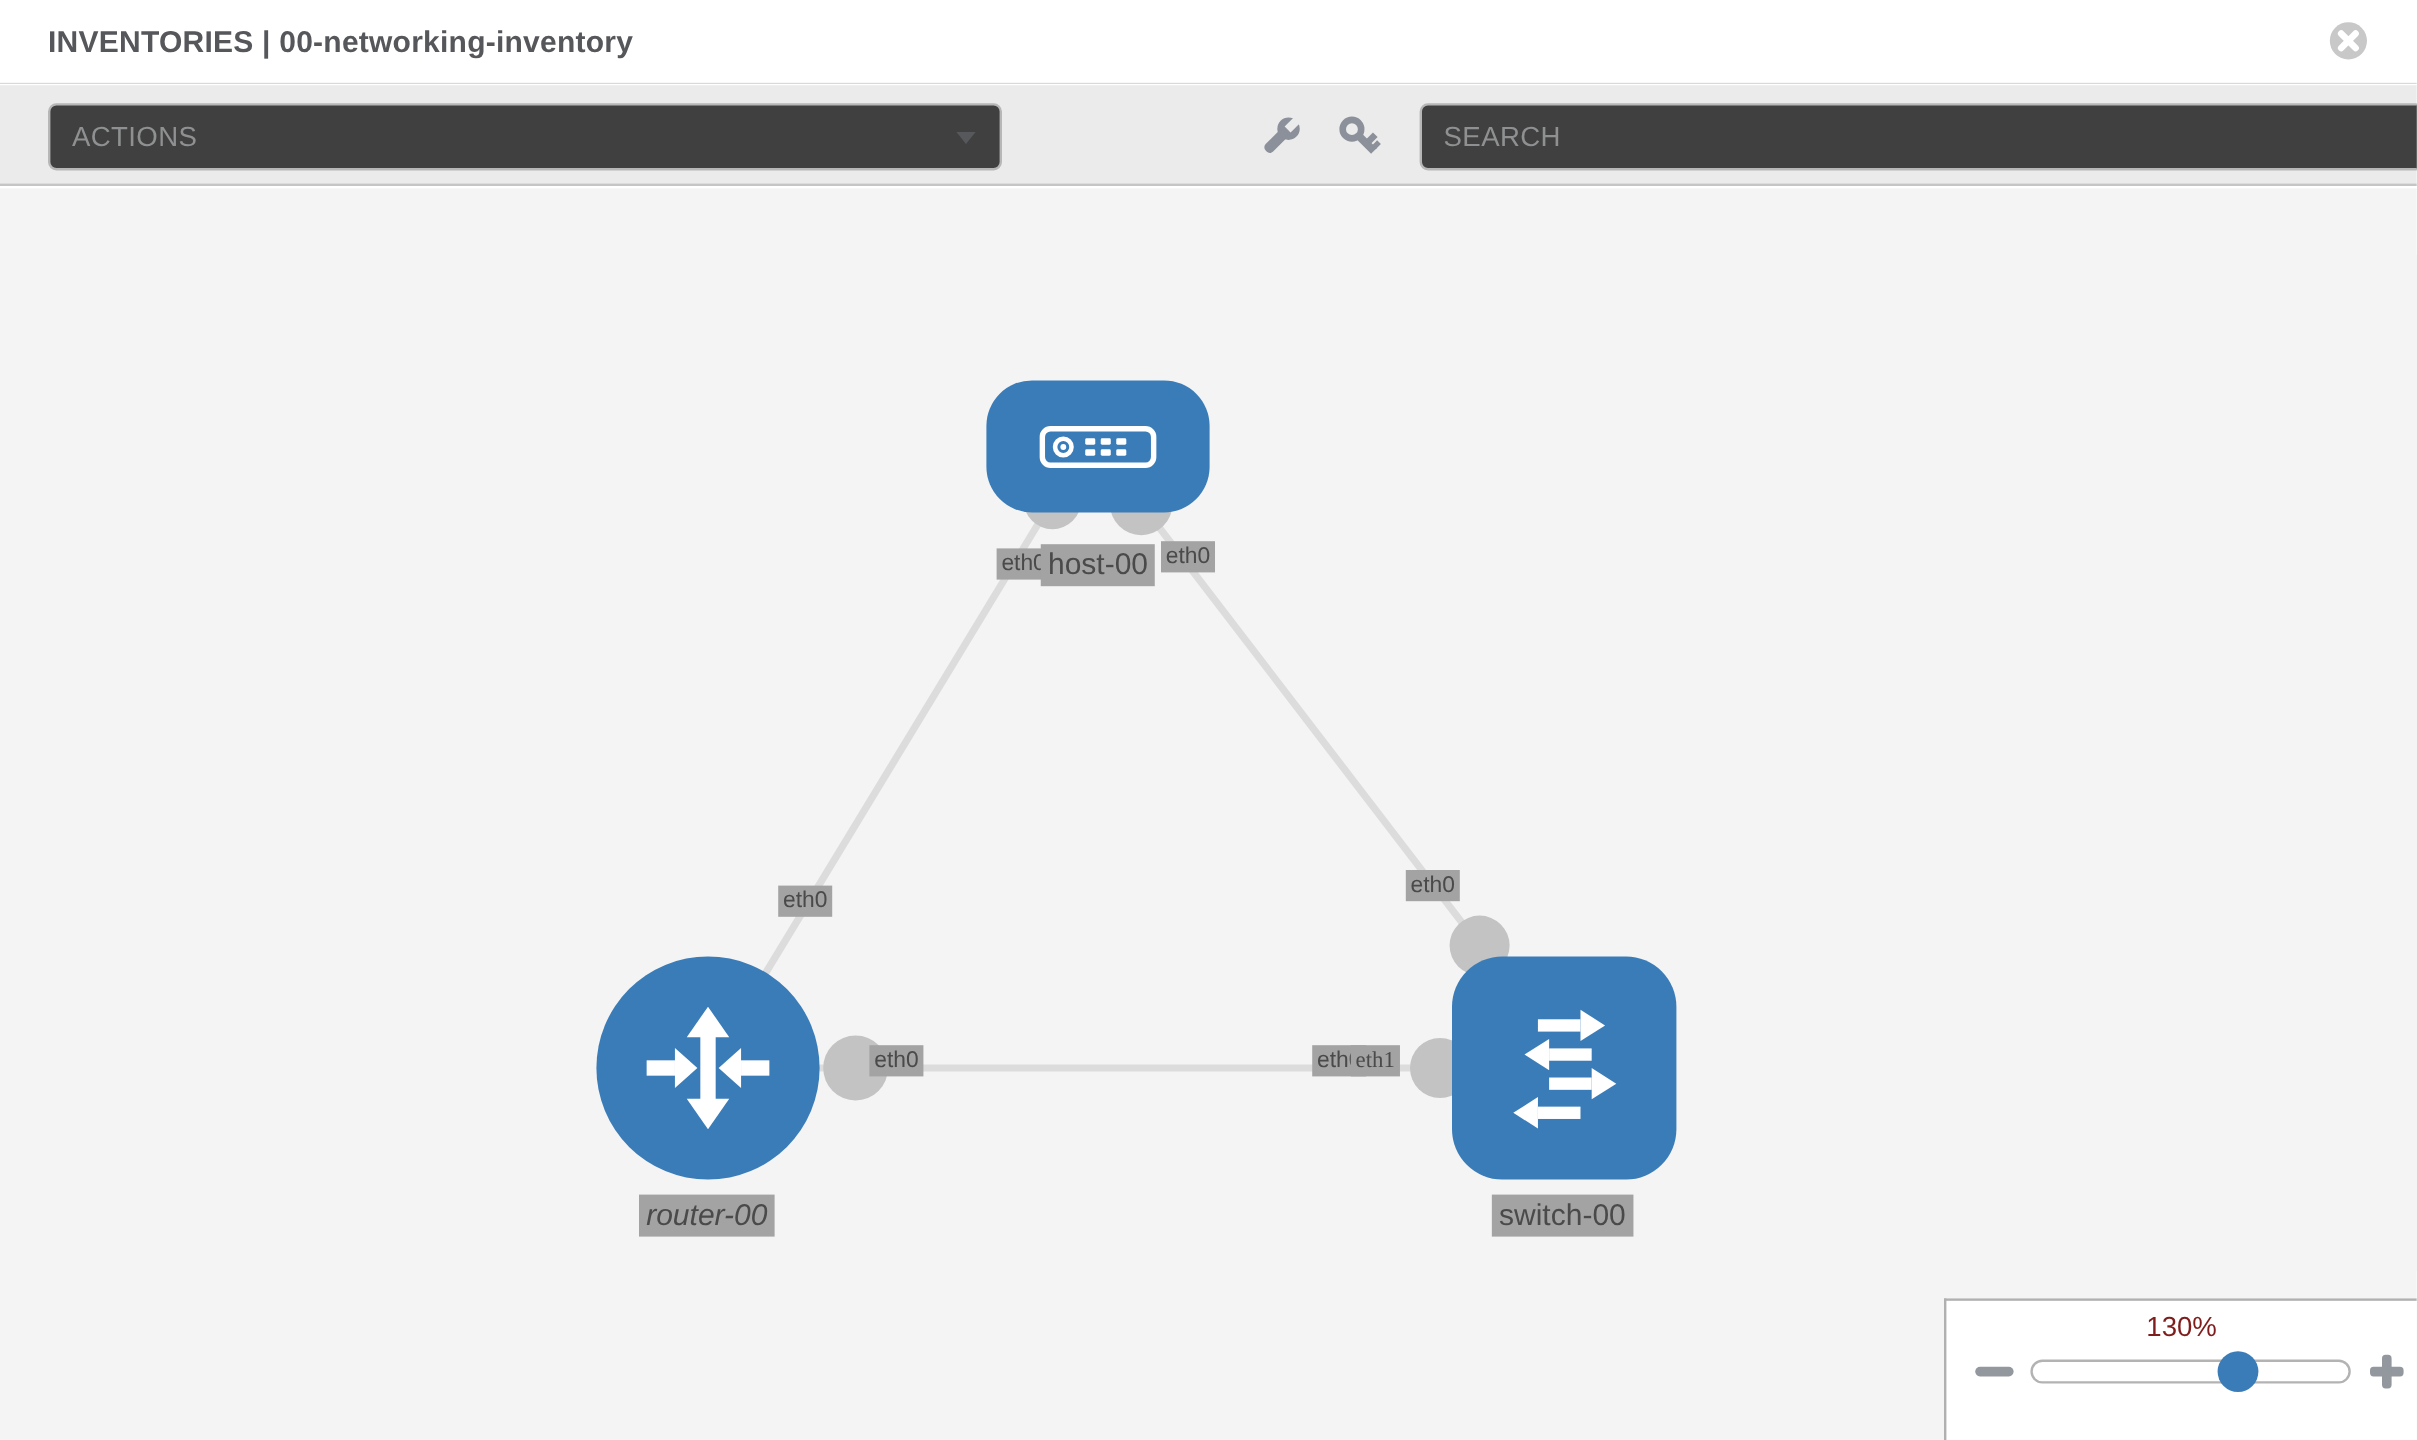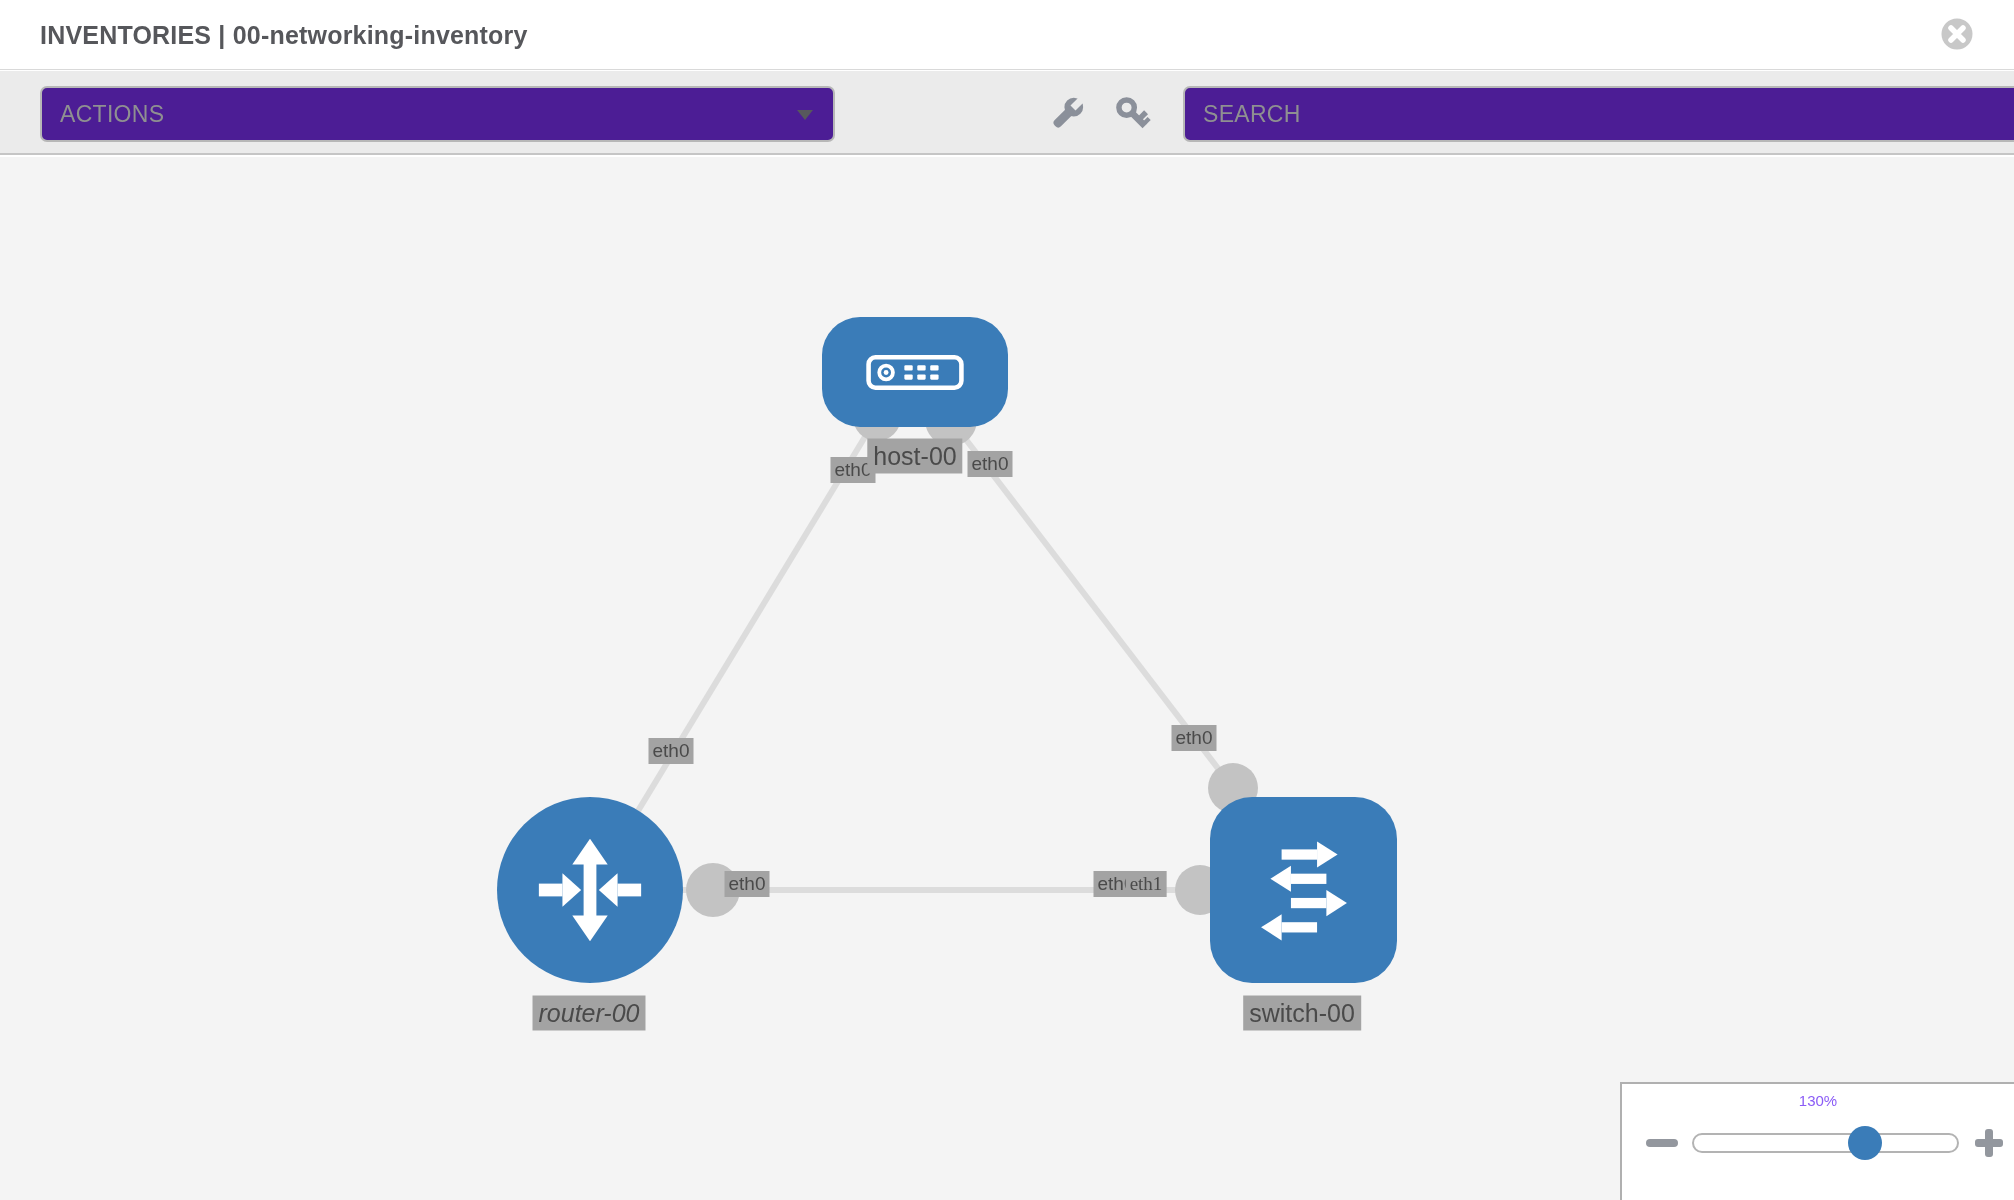--- a/index.html
+++ b/index.html
@@ -11,21 +11,21 @@
   .hdr { position:absolute; left:0; top:0; width:2014px; height:70px;
          background:#fff; border-bottom:1px solid #d9d9d9;padding-left:12px; }
   .title { position:absolute; left:40px; top:0; line-height:70px;
            font-size:25px; font-weight:bold; color:#56575b; letter-spacing:.2px; }
   .close-btn { position:absolute; right:41px; top:18px; width:32px; height:32px;
                border:none; background:transparent; cursor:pointer; }
 
   
   .toolbar { position:absolute; left:0; top:71px; width:2014px; height:84px;
              background:#ebebeb; border-bottom:2px solid #c5c5c5; }
-  .select { position:absolute; top:15px; height:56px; background:#4c1d95;
+  .select { position:absolute; top:15px; height:56px; background:#404040;
             border:2px solid #b7b7b7; border-radius:7px; cursor:pointer; }
   .select .sel-label { position:absolute; left:18px; top:0; line-height:52px;
             font-size:23px; color:#8f9091; letter-spacing:.3px; }
   .caret { position:absolute; right:20px; top:22px; width:0; height:0;
            border-left:8px solid transparent; border-right:8px solid transparent;
            border-top:10px solid #57585c; }
   .sel-actions { left:40px; width:795px; }
   .sel-search  { left:1183px; width:931px; }
   .tool-btn { position:absolute; top:22px; width:44px; height:44px; border:none;
               background:transparent; cursor:pointer; }
@@ -40,36 +40,36 @@
   .node { position:absolute; background:#3a7cb8; display:flex;
           align-items:center; justify-content:center; cursor:pointer; }
   .node-host   { left:822px;  top:160px; width:186px; height:110px; border-radius:38px; }
   .node-router { left:497px;  top:640px; width:186px; height:186px; border-radius:50%; }
   .node-switch { left:1210px; top:640px; width:187px; height:186px; border-radius:42px; }
 
   .chip { position:absolute; transform:translate(-50%,-50%); background:#a3a3a3;
           color:#4a4a4a; white-space:nowrap; }
   .node-label { font-size:25px; padding:3px 6px; z-index:6; }
   .if-label   { font-size:19px; padding:2px 4px; z-index:5; }
-  .lbl-host    { left:915px;  top:299px; }
+  .lbl-host    { left:915px;  top:314px; }
   .lbl-router  { left:589px;  top:856px;font-style:italic; }
   .lbl-switch  { left:1302px; top:856px; }
   .if-1 { left:853px;  top:313px; }
   .if-2 { left:990px;  top:307px; }
   .if-3 { left:671px;  top:594px; }
   .if-4 { left:1194px; top:581px; }
   .if-5 { left:747px;  top:727px; }
   .if-ghost { left:1116px; top:727px; z-index:4; }
   .if-6 { left:1146px; top:727px; z-index:5;font-family:Liberation Serif, serif; }
 
   
   .zoom-panel { position:absolute; left:1620px; top:925px; width:394px; height:118px;
                 background:#fff; border-left:2px solid #b0b0b0; border-top:2px solid #b0b0b0; }
   .zoom-level { position:absolute; left:0; top:8px; width:100%; text-align:center;
-                font-size:15px; color:#8b5cf6; }
+                font-size:23px; color:#7f1d1d; }
   .zoom-minus { position:absolute; left:24px; top:55px; width:32px; height:8px;
                 background:#93979e; border-radius:4px; border:none; cursor:pointer; }
   .zoom-track { position:absolute; left:70px; top:49px; width:267px; height:20px;
                 background:#fff; border:2px solid #b3b3b3; border-radius:10px; cursor:pointer; }
   .zoom-thumb { position:absolute; left:226px; top:42px; width:34px; height:34px;
                 background:#3a7cb8; border-radius:50%; cursor:grab; }
   .zoom-plus  { position:absolute; left:353px; top:45px; width:28px; height:28px;
                 background:transparent; border:none; cursor:pointer; }
   .zoom-plus i { position:absolute; background:#93979e; border-radius:3px; }
   .zoom-plus .ph { left:0; top:10px; width:28px; height:8px; }

